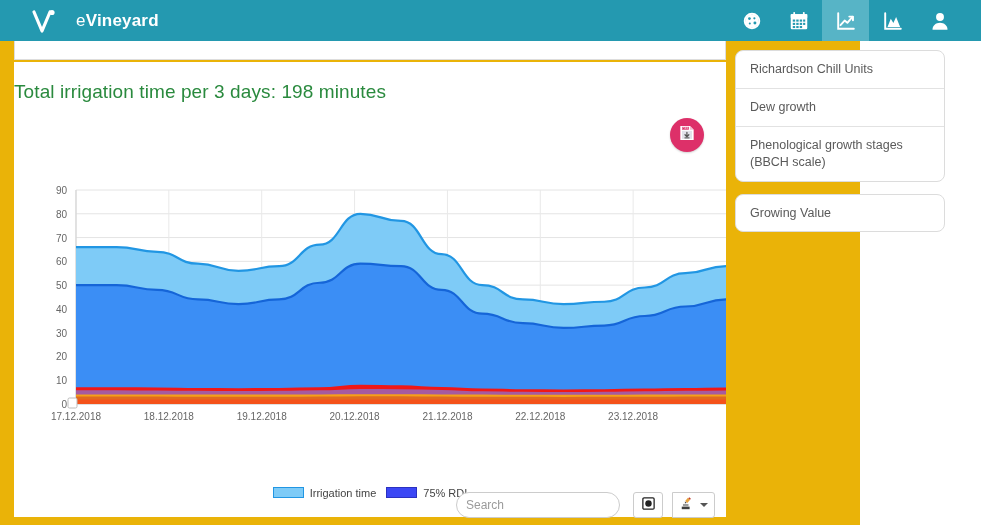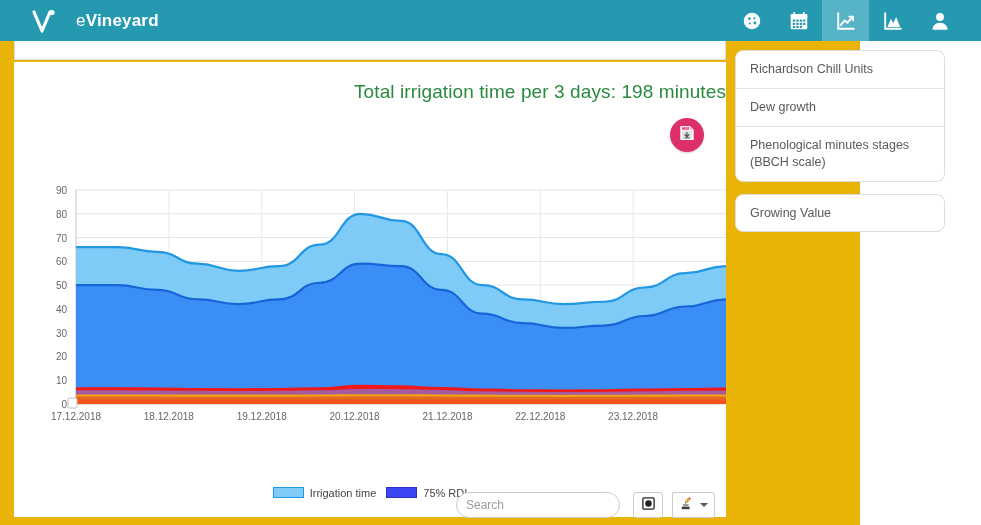--- a/index.html
+++ b/index.html
@@ -40,21 +40,21 @@
     position: absolute; left: 14px; top: 41px; width: 712px; height: 19px;
     background: #fff; border: 1px solid #dddddd; border-top: none;
   }
 
   
   .chart-panel {
     position: absolute; left: 14px; top: 62px; width: 712px; height: 455px;
     background: #fff;
   }
   .chart-title {
-    text-align: right; color: #2a8a3e; font-size: 19px;
+    text-align: left; color: #2a8a3e; font-size: 19px;
     padding-top: 19px; letter-spacing: .1px;
   }
   .export-btn {
     position: absolute; right: 22px; top: 56px;
     width: 34px; height: 34px; border-radius: 50%;
     background: #dd3069; display: flex; align-items: center;
     justify-content: center; cursor: pointer;
     box-shadow: 0 1px 2px rgba(0,0,0,.18);
   }
 
@@ -275,21 +275,21 @@
         <span class="legend-swatch rdi"></span>
         <span>75% RDI</span>
       </div>
     </div>
   </div>
 
   <div class="side">
     <div class="side-group">
       <div class="side-item">Richardson Chill Units</div>
       <div class="side-item">Dew growth</div>
-      <div class="side-item">Phenological minutes stages (BBCH scale)</div>
+      <div class="side-item">Phenological growth stages (BBCH scale)</div>
     </div>
     <div class="side-group">
       <div class="side-item">Growing Value</div>
     </div>
   </div>
 
   <div class="bottom-bar">
     <input class="search-input" type="text" placeholder="Search" style="">
     <div class="btn-group">
       <div class="icon-btn first">

